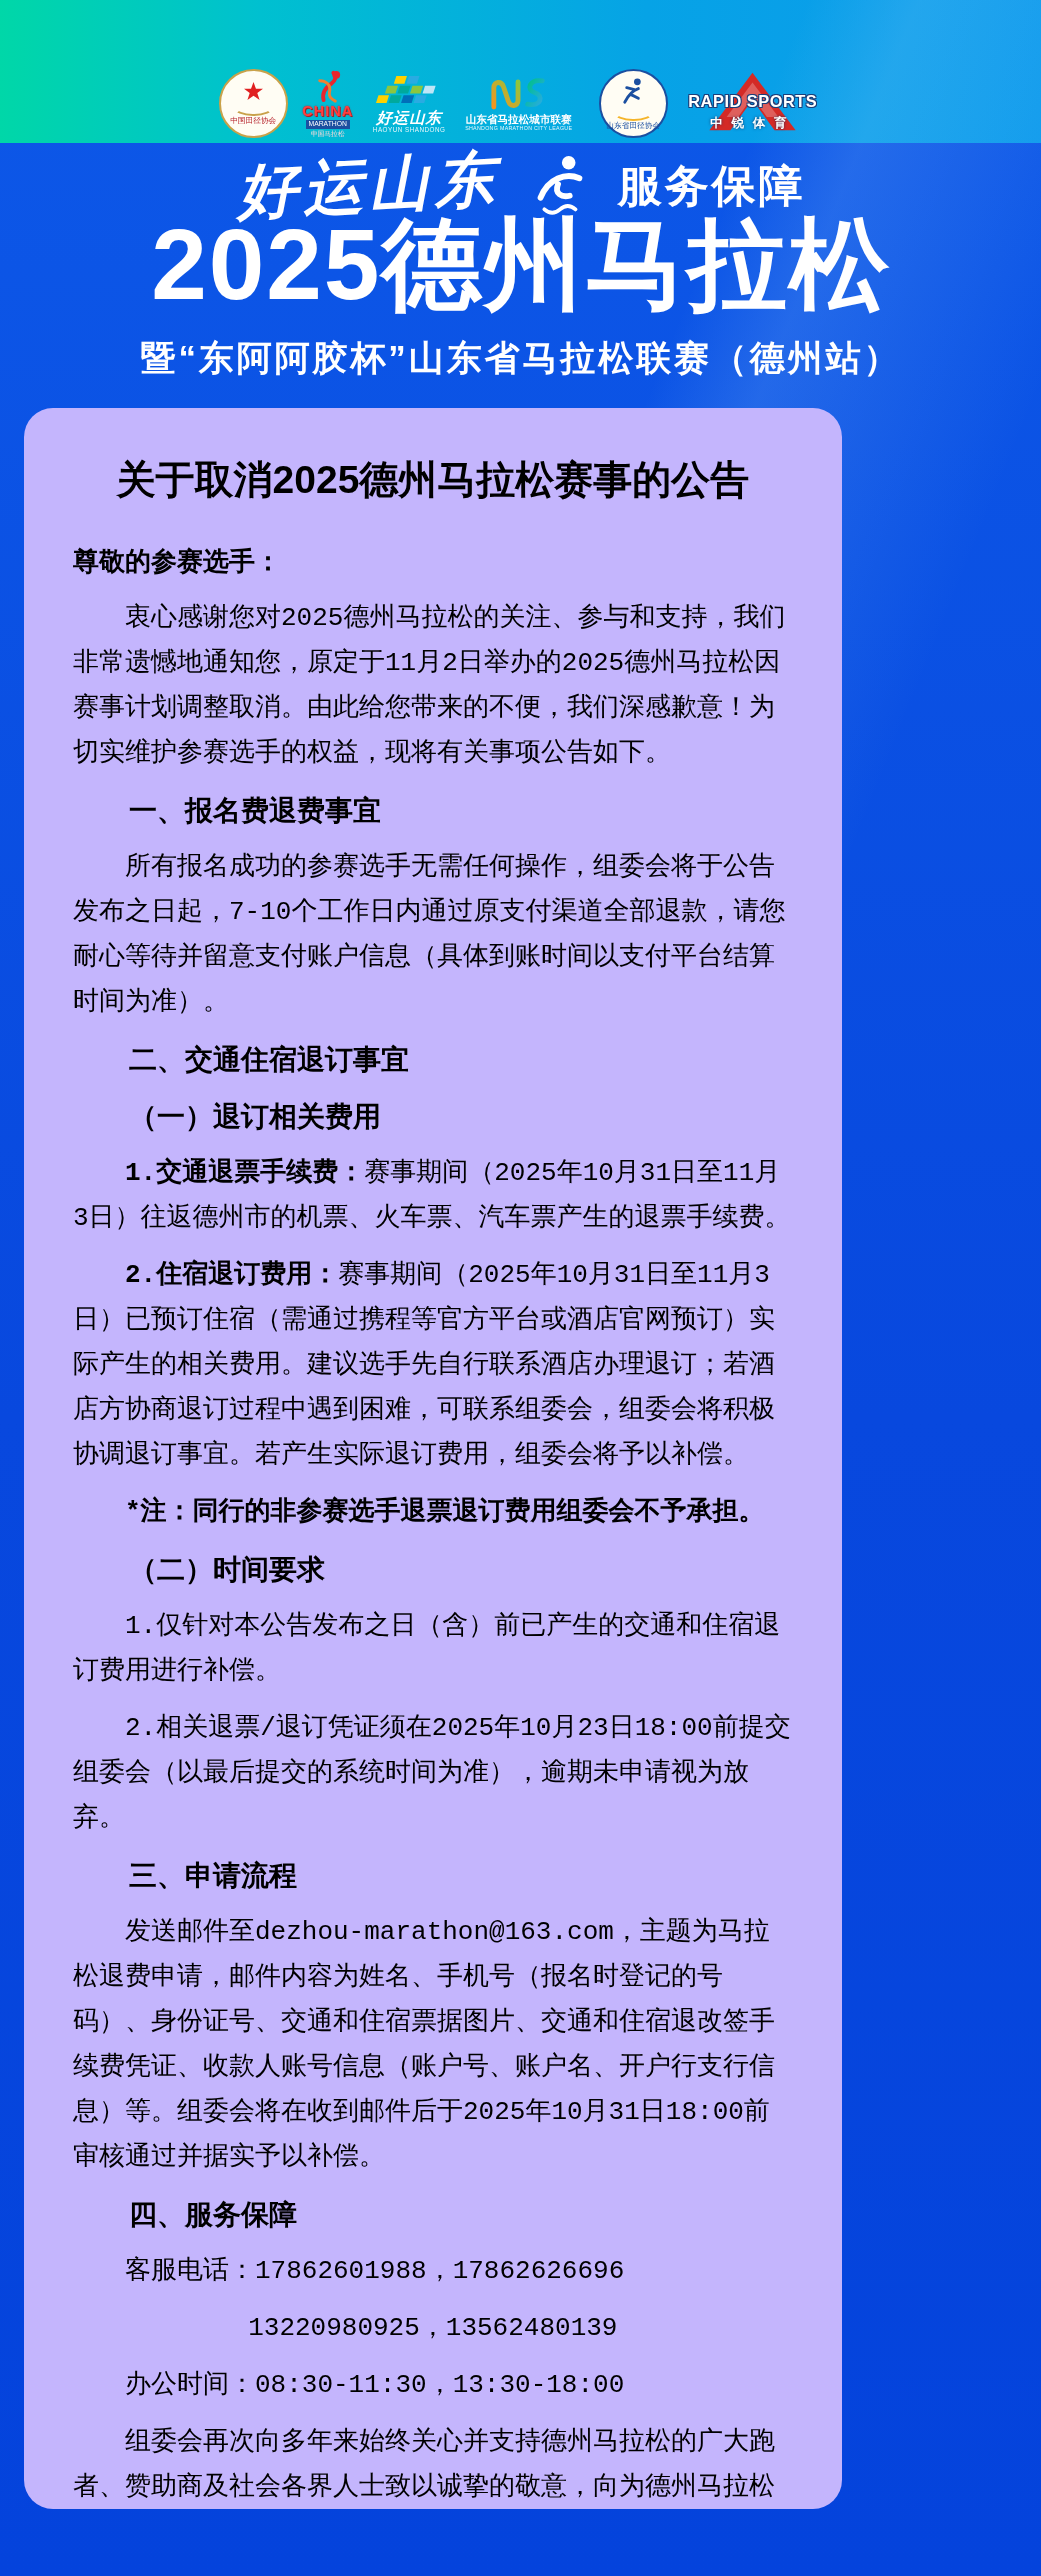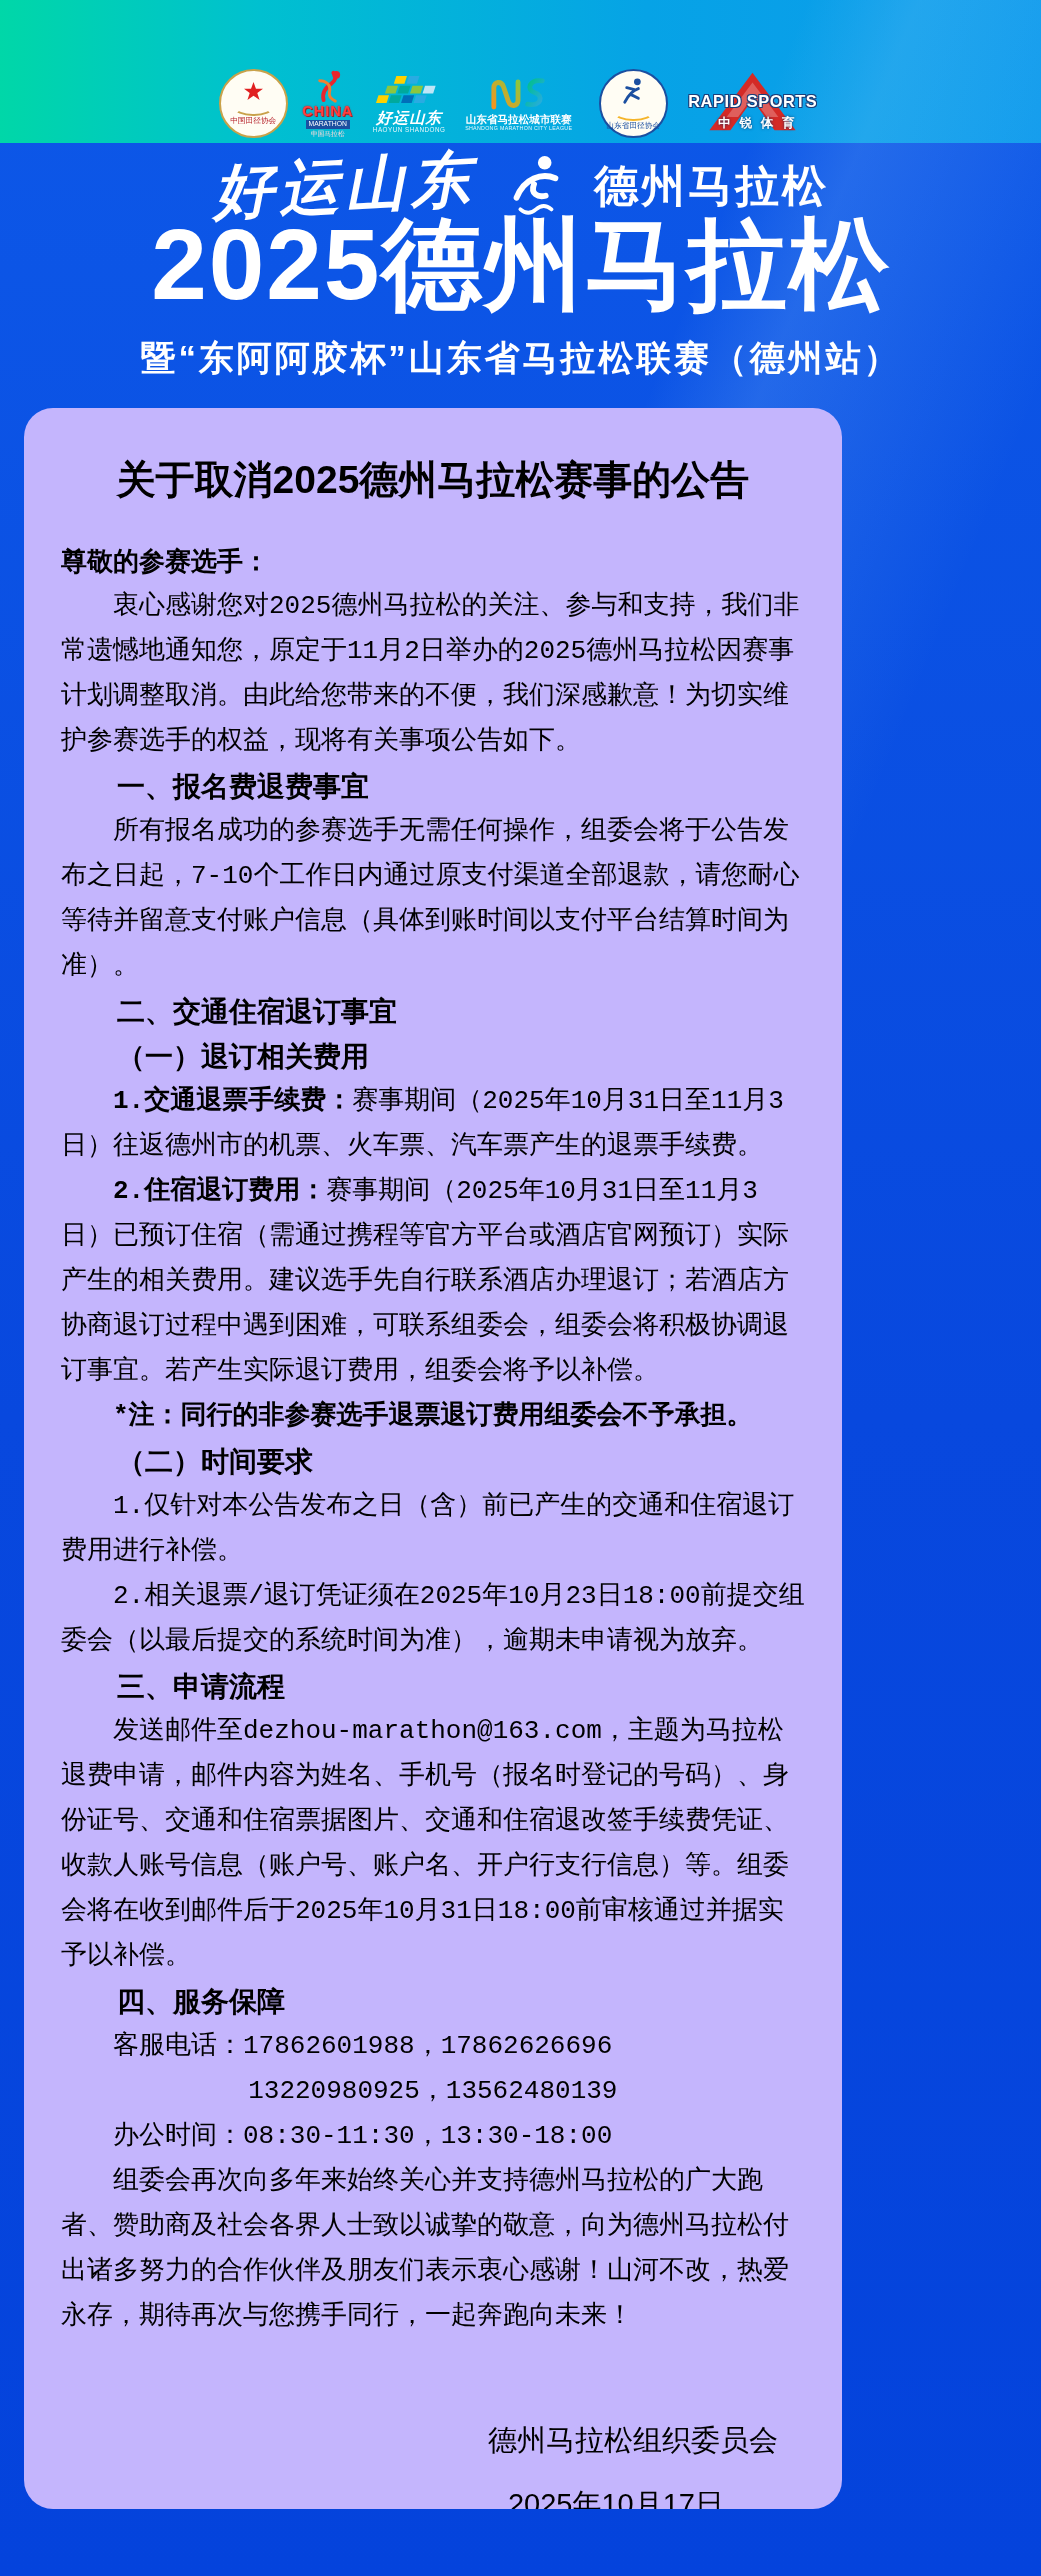--- a/index.html
+++ b/index.html
@@ -27,38 +27,38 @@
   .logo-china .china-cn{font-size:6.8px;line-height:8.7px;color:#ffd9d9;margin-top:1px;}
   .logo-haoyun .hy-script{font-size:15.4px;font-weight:bold;font-style:italic;line-height:17.4px;letter-spacing:1px;margin-top:1.9px;}
   .logo-haoyun .hy-sub{font-size:6.3px;line-height:7.7px;letter-spacing:0.5px;opacity:.9;}
   .logo-league .lg-cn{font-size:10.6px;font-weight:bold;line-height:12.5px;margin-top:1.9px;white-space:nowrap;}
   .logo-league .lg-en{font-size:5.3px;line-height:6.8px;letter-spacing:0.3px;opacity:.9;}
   .logo-rapid{position:relative;width:141px;height:69px;}
   .logo-rapid svg{position:absolute;top:0;left:0;}
   .rapid-en{position:absolute;top:23px;left:0;width:141px;text-align:center;
         font-size:16.4px;font-weight:bold;letter-spacing:0.5px;color:#fff;
         text-shadow:-1px -1px 0 #1b3f7a,1px -1px 0 #1b3f7a,-1px 1px 0 #1b3f7a,1px 1px 0 #1b3f7a;}
-  .rapid-cn{position:absolute;top:46px;left:8px;width:141px;text-align:center;
+  .rapid-cn{position:absolute;top:46px;left:0;width:141px;text-align:center;
         font-size:12.5px;font-weight:bold;letter-spacing:8.7px;color:#fff;text-shadow:0 0 2.9px #16315e;}
   
   .brand-row{position:absolute;top:145px;left:0;width:1042px;height:83px;
         display:flex;align-items:center;justify-content:center;gap:25px;color:#fff;}
   .brand-script{font-size:60px;font-weight:bold;font-style:italic;letter-spacing:5.8px;transform:rotate(-3deg);}
   .brand-name{font-size:44px;font-weight:900;letter-spacing:2.9px;}
   
   .main-title{position:absolute;top:212px;left:0;width:1042px;text-align:center;color:#fff;
         font-size:100px;line-height:104px;font-weight:900;letter-spacing:1.9px;}
   .subtitle{position:absolute;top:338px;left:0;width:1042px;text-align:center;color:#fff;
         font-size:35px;line-height:39px;font-weight:bold;letter-spacing:2.9px;}
   
   .card{position:absolute;top:408px;left:24px;width:818px;height:2101px;background:#c4b5fd;
         border-radius:29px;overflow:hidden;box-sizing:border-box;padding:0 37px;}
   .notice-title{margin:50px 0 0 0;font-size:39px;line-height:44px;font-weight:bold;text-align:center;color:#000;}
   #notice-body{margin-top:37px;}
-  .blk{margin:0;font-size:26px;line-height:45px;color:#000;}
+  .blk{margin:12px;font-size:26px;line-height:45px;color:#000;}
   .salutation{font-weight:bold;}
   .heading{font-weight:bold;font-size:28px;text-indent:2em;}
   .para{text-indent:2em;font-family:Liberation Mono, monospace;}
   .para.bold{font-weight:bold;}
   .para.indent2{text-indent:0;margin-left:7.2em;}
   .sig{margin:82px 0 0 0;font-size:29px;line-height:39px;color:#000;text-align:right;padding-right:27px;}
   .sigdate{margin:25px 0 0 0;font-size:29px;line-height:39px;color:#000;text-align:right;padding-right:81px;}
 </style>
 </head>
 <body>
@@ -144,21 +144,21 @@
   </div>
 </div>
 
 <div class="brand-row">
   <span class="brand-script">好运山东</span>
   <svg width="68" height="68" viewBox="0 0 70 70">
     <circle cx="45" cy="10" r="7" fill="#ffffff"></circle>
     <path d="M16 46 C24 26 42 20 56 26 M34 32 C30 42 38 46 46 44" fill="none" stroke="#ffffff" stroke-width="6" stroke-linecap="round"></path>
     <path d="M20 58 q8 7 16 0 q8 -7 16 0" fill="none" stroke="#ffffff" stroke-width="4" stroke-linecap="round"></path>
   </svg>
-  <span class="brand-name">德州马拉松</span>
+  <span class="brand-name">服务保障</span>
 </div>
 
 <div class="main-title">2025德州马拉松</div>
 <div class="subtitle">暨“东阿阿胶杯”山东省马拉松联赛（德州站）</div>
 
 <div class="card">
   <h1 class="notice-title">关于取消2025德州马拉松赛事的公告</h1>
   <div id="notice-body">
       <p class="blk salutation">尊敬的参赛选手：</p>
       <p class="blk para">衷心感谢您对2025德州马拉松的关注、参与和支持，我们非常遗憾地通知您，原定于11月2日举办的2025德州马拉松因赛事计划调整取消。由此给您带来的不便，我们深感歉意！为切实维护参赛选手的权益，现将有关事项公告如下。</p>

